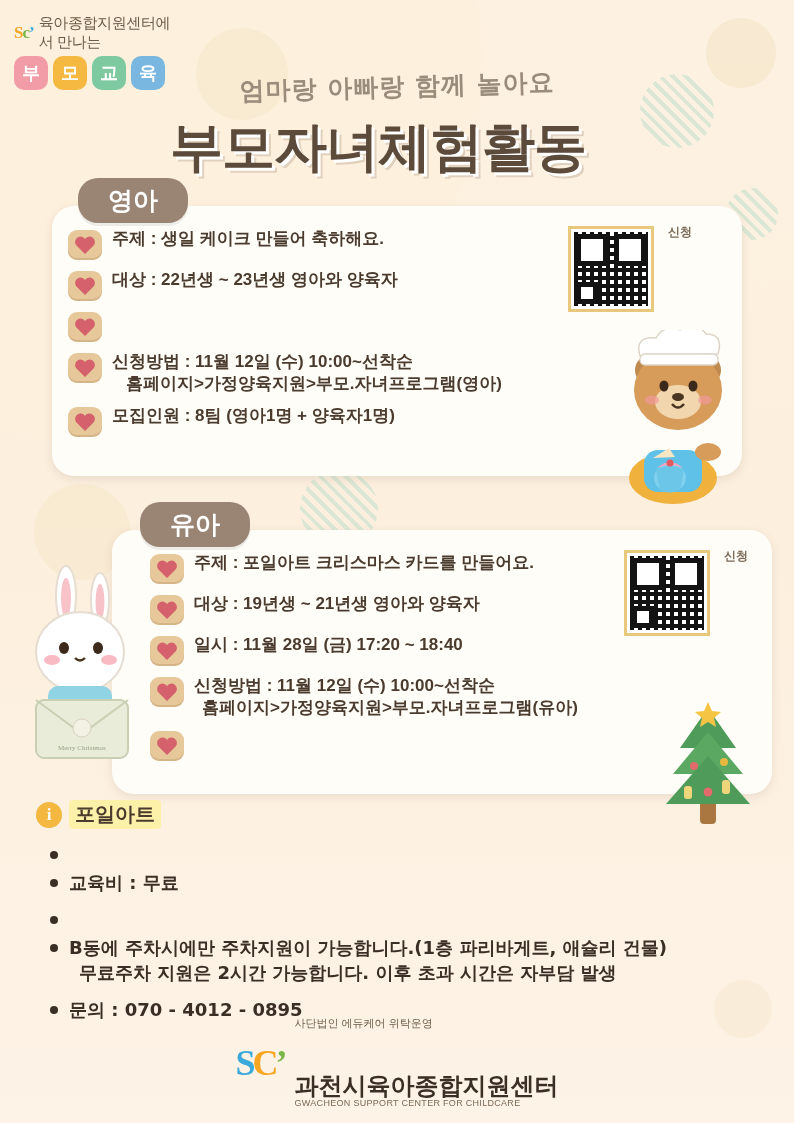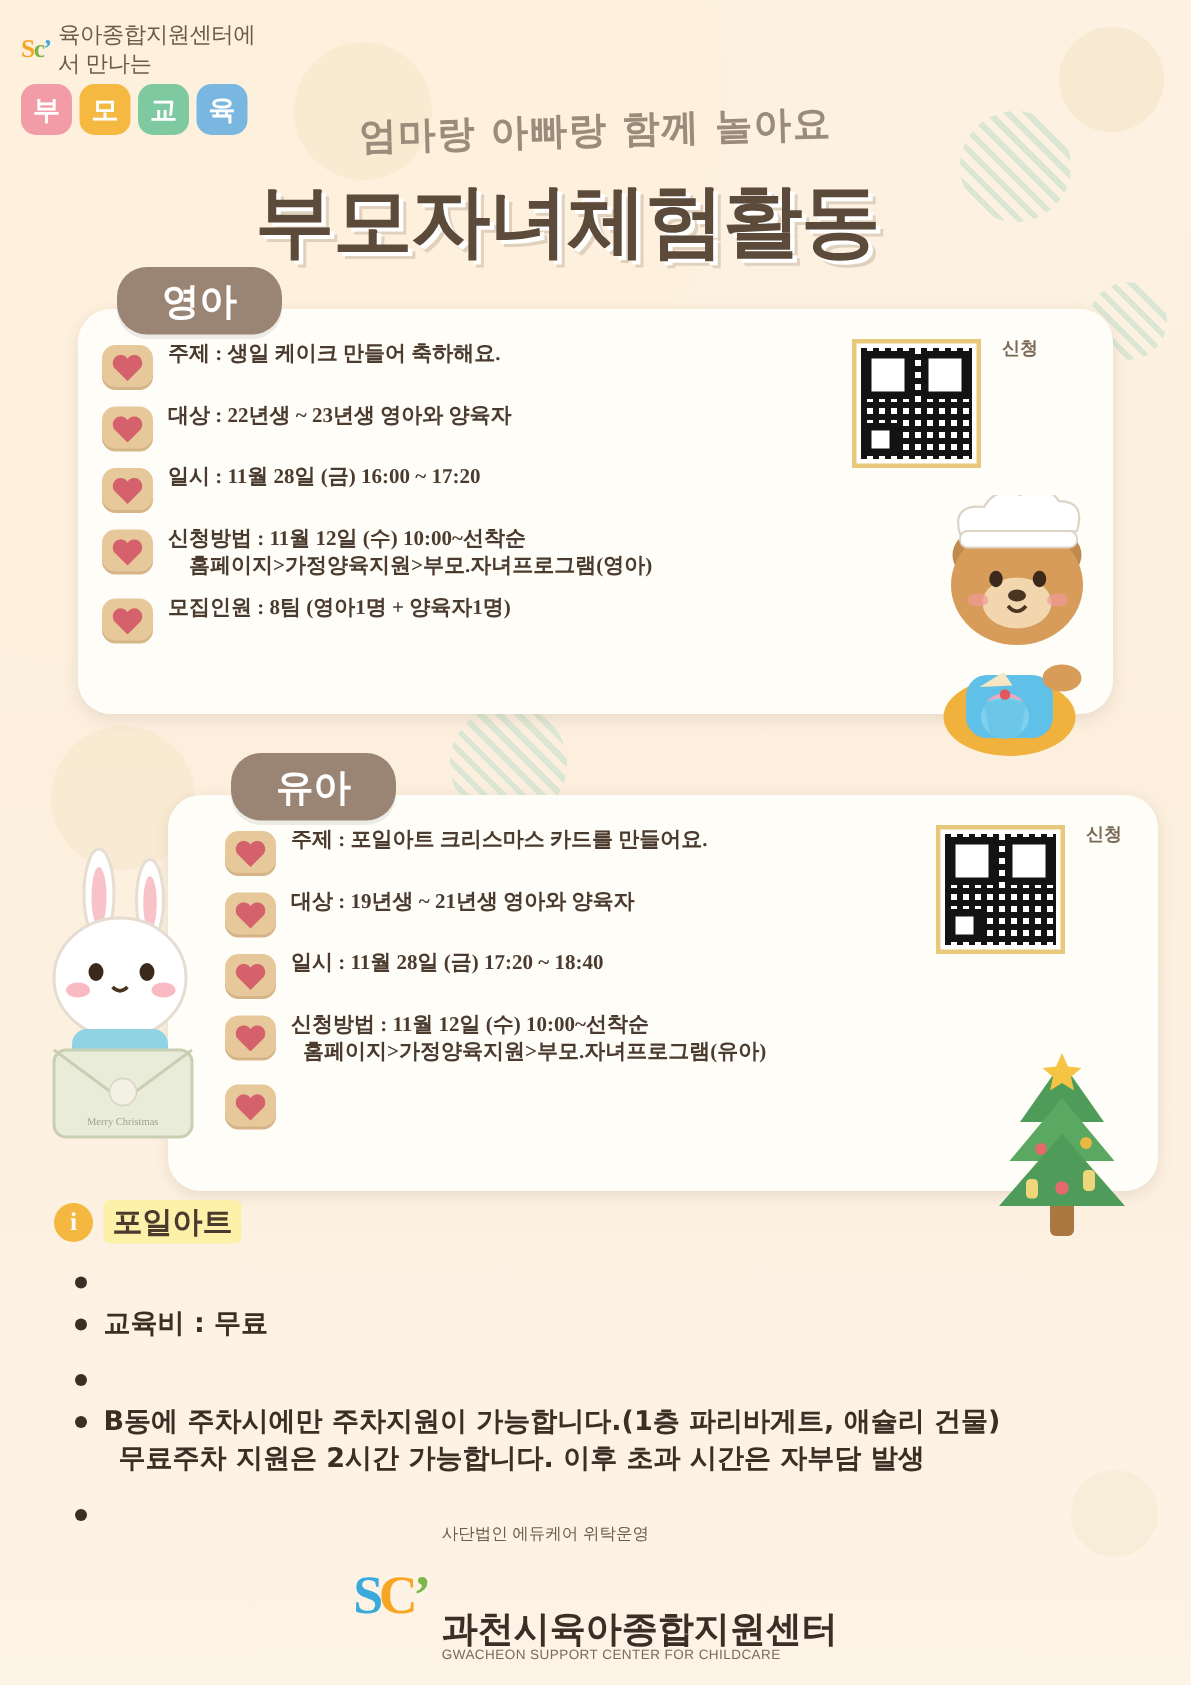--- a/index.html
+++ b/index.html
@@ -65,21 +65,21 @@
   }
 
   
   .tag {
     position:absolute; border-radius:20px; color:#fff; font-weight:bold;
     font-size:25px; padding:6px 30px; z-index:4;
     font-family:"DejaVu Sans", sans-serif;
     box-shadow:0 3px 0 rgba(0,0,0,.07);
   }
   .tag-infant { top:178px; left:78px; background:#9a8575; }
-  .tag-toddler { top:502px; left:154px; background:#9a8575; }
+  .tag-toddler { top:502px; left:140px; background:#9a8575; }
 
   .card {
     position:absolute; background:#fffdf7; border-radius:22px;
     box-shadow:0 3px 10px rgba(150,130,110,.18);
   }
   .card-infant { top:206px; left:52px; width:690px; height:270px; }
   .card-toddler { top:530px; left:112px; width:660px; height:264px; }
 
   .rows { position:absolute; }
   .rows-infant { top:228px; left:68px; width:560px; }
@@ -93,22 +93,22 @@
   .heart .cookie {
     position:absolute; inset:0; background:#e7c89a; border-radius:9px;
     box-shadow: inset 0 -2px 0 rgba(160,125,85,.25);
   }
   .heart .hh {
     position:absolute; left:7px; top:6px; width:20px; height:18px;
     background:#d4616b;
     clip-path: path("M10 18 L1 9 A5.2 5.2 0 0 1 10 3 A5.2 5.2 0 0 1 19 9 Z");
   }
   .row-text {
-    font-size:14px; color:#4a3b2e; font-weight:bold; line-height:1.32;
-    font-family:Liberation Serif, serif;
+    font-size:17px; color:#4a3b2e; font-weight:bold; line-height:1.32;
+    font-family:Liberation Sans, sans-serif;
   }
 
   
   .qr-wrap { position:absolute; }
   .qr-infant { top:226px; left:568px; }
   .qr-toddler { top:550px; left:624px; }
   .qr-box {
     width:86px; height:86px; background:#fff; border:3px solid #e8c97c; padding:3px;
   }
   .qr-grid {
@@ -217,21 +217,20 @@
           <div class="cookie"></div>
           <div class="hh"></div>
         </div>
       <div class="row-text hl ul">대상 : 22년생 ~ 23년생 영아와 양육자</div>
     </div>
     <div class="row">
       <div class="heart">
           <div class="cookie"></div>
           <div class="hh"></div>
         </div>
-      <div class="row-text">일시 : 11월 28일 (금) 16:00 ~ 17:20</div>
     </div>
     <div class="row">
       <div class="heart">
           <div class="cookie"></div>
           <div class="hh"></div>
         </div>
       <div>
         <div class="row-text">신청방법 : 11월 12일 (수) 10:00~선착순</div>
         <div class="row-text" style="margin-left:14px">홈페이지&gt;가정양육지원&gt;부모.자녀프로그램(영아)</div>
       </div>
@@ -378,20 +377,21 @@
     </div>
     <div class="n-item">
       <div class="bullet"></div>
       <div class="n-text">
         <span>B동에 주차시에만 주차지원이 가능합니다.(1층 파리바게트, 애슐리 건물)</span>
         <span class="sub2">무료주차 지원은 2시간 가능합니다. 이후 초과 시간은 자부담 발생</span>
       </div>
     </div>
     <div class="n-item">
       <div class="bullet"></div>
+      <div class="n-text">문의 : 070 - 4012 - 0895</div>
     </div>
   </div>
 
   <div class="footer">
     <div class="f-logo"><span class="a">S</span><span class="b">C</span><span class="c">ʼ</span></div>
     <div class="f-texts">
       <div class="f-small">사단법인 에듀케어 위탁운영</div>
       <div class="f-big">과천시육아종합지원센터</div>
       <div class="f-eng">GWACHEON SUPPORT CENTER FOR CHILDCARE</div>
     </div>

